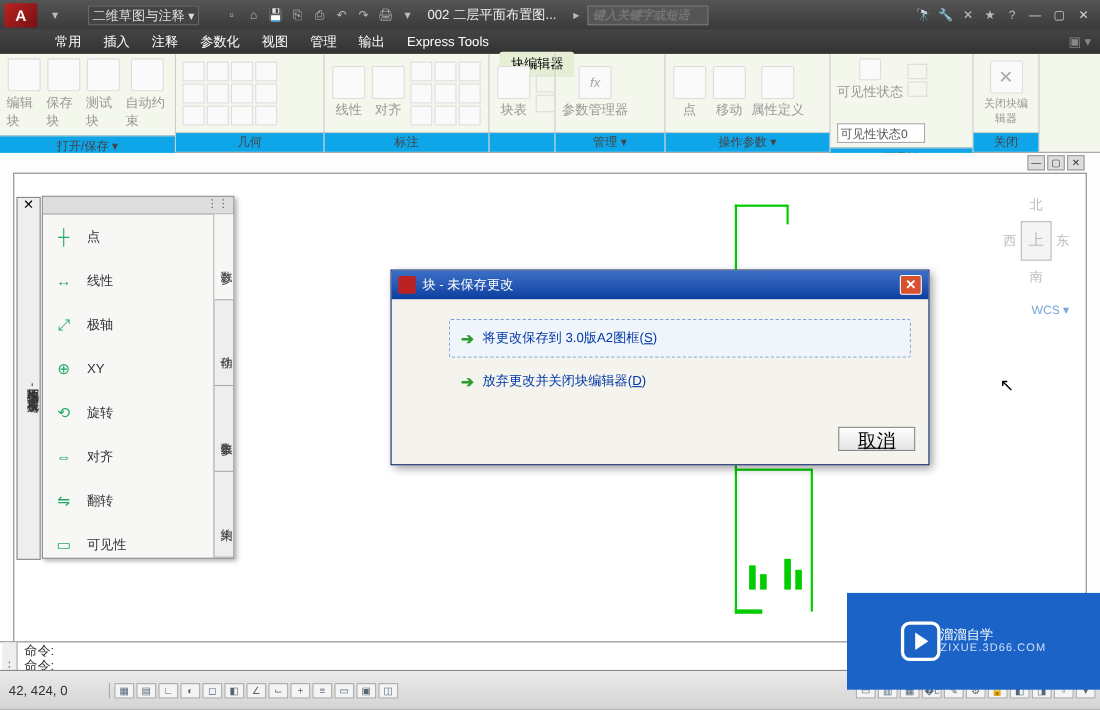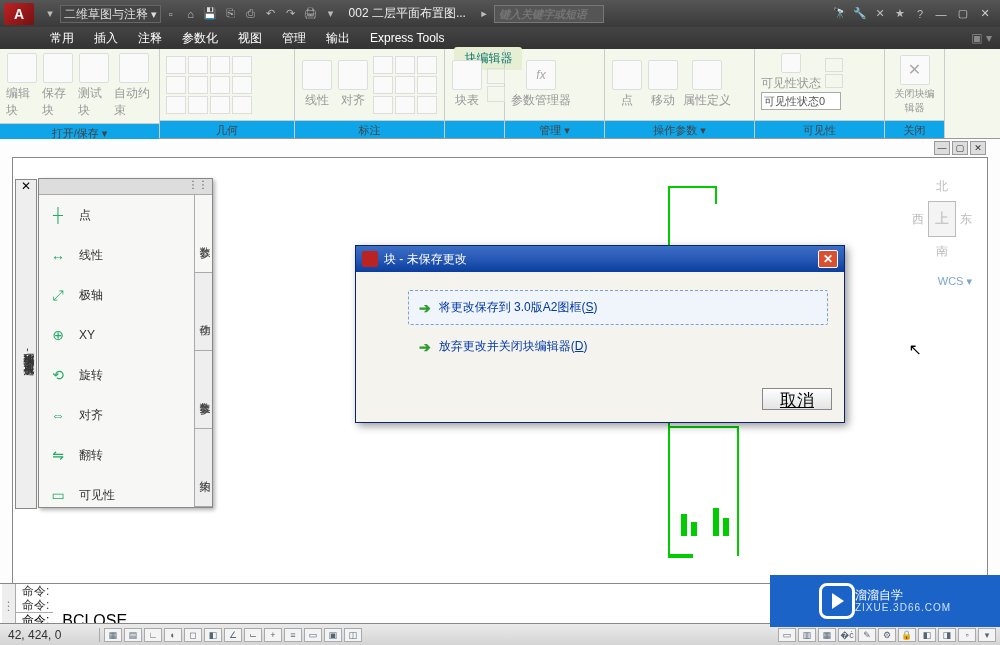--- a/index.html
+++ b/index.html
@@ -1,31 +1,31 @@
 <!DOCTYPE html>
 <html><head>
 <meta charset="utf-8">
 <style>
 * { margin:0; padding:0; box-sizing:border-box; font-family:"Microsoft YaHei","SimSun",sans-serif; font-size:12px; }
 body { width:1000px; height:645px; background:#4a4a4a; overflow:hidden; position:relative; }
 
 
 .titlebar { height:27px; background:linear-gradient(#555,#3a3a3a); display:flex; align-items:center; padding:0 4px; color:#ccc; }
 .titlebar .logo { width:30px; height:22px; background:linear-gradient(135deg,#b22,#711); border-radius:2px; margin-right:6px; position:relative; display:flex; align-items:center; justify-content:center; color:#fff; font-weight:bold; font-size:14px; }
-.titlebar .dd { margin:0 0; padding:0 3px; border:1px solid #666; background:#444; color:#ddd; height:18px; line-height:16px; font-size:11px; }
+.titlebar .dd { margin:0 20px; padding:0 3px; border:1px solid #666; background:#444; color:#ddd; height:18px; line-height:16px; font-size:11px; }
 .titlebar .qicon { width:18px; height:18px; margin:0 1px; display:flex; align-items:center; justify-content:center; color:#bbb; font-size:11px; cursor:pointer; }
 .titlebar .doc-title { margin:0 8px; color:#eee; font-size:12px; }
 .titlebar .search { background:#555; border:1px solid #777; color:#999; padding:1px 4px; width:110px; height:18px; font-size:11px; font-style:italic;font-weight:bold; }
 .titlebar .spacer { flex:1; }
 .titlebar .winbtn { width:20px; height:16px; margin:0 1px; color:#ccc; display:flex; align-items:center; justify-content:center; cursor:pointer; font-size:11px; }
 
 
 .menubar { height:22px; background:linear-gradient(#444,#333); display:flex; align-items:center; padding-left:40px; }
 .menubar .mitem { color:#fff; padding:3px 10px; font-size:12px; cursor:pointer; }
-.menubar .mitem.active { background:#e6eed4; color:#0f766e; border-top-left-radius:3px; border-top-right-radius:3px;margin-top:40px; }
+.menubar .mitem.active { background:#e6eed4; color:#000000; border-top-left-radius:3px; border-top-right-radius:3px;margin-top:40px; }
 
 
 .ribbon { height:90px; background:#f4f7ec; display:flex; border-bottom:1px solid #999; }
 .rpanel { border-right:1px solid #ccc; display:flex; flex-direction:column; }
 .rpanel .tools { flex:1; display:flex; align-items:center; padding:4px 6px; gap:4px; }
 .rpanel .plabel { height:18px; background:#0ea5e9; text-align:center; font-size:11px; color:#444; line-height:18px; border-top:1px solid #ccc; }
 .rtool { display:flex; flex-direction:column; align-items:center; gap:2px; color:#999; font-size:11px; cursor:pointer; min-width:32px; }
 .rtool .ic { width:30px; height:30px; border:1px solid #ddd; background:#fafafa; border-radius:2px; }
 .rtool.sm .ic { width:20px; height:20px; }
 .rtool.active { background:#fff3c8; border:1px solid #e8c860; border-radius:3px; padding:2px; }
@@ -78,31 +78,31 @@
 .dlg-btn { min-width:70px; height:22px; border:1px solid #888; background:linear-gradient(#fefefe,#e4e4e4); font-size:17px; cursor:pointer;text-decoration:underline; }
 
 
 .cmdzone { position:absolute; left:0; right:0; bottom:18px; height:44px; background:#fff; border-top:1px solid #888; font-family:"SimSun",monospace; font-size:12px; }
 .cmdzone .hist { height:28px; padding:0 6px; color:#333; line-height:14px; overflow:hidden; }
 .cmdzone .prompt { height:16px; border-top:1px solid #aaa; padding:0 6px; display:flex; align-items:center; }
 .cmdzone .prompt input { border:none; outline:none; flex:1; font-family:inherit; font-size:16px; margin-left:4px; }
 .cmd-handle { position:absolute; left:2px; top:0; bottom:0; width:14px; background:#eee; border-right:1px solid #aaa; display:flex; align-items:center; justify-content:center; color:#888; cursor:move; }
 
 
-.statusbar { position:absolute; left:0; right:0; bottom:0; height:22px; background:linear-gradient(#eaeaea,#d4d4d4); display:flex; align-items:center; font-size:11px; color:#333; border-top:1px solid #888; }
+.statusbar { position:absolute; left:0; right:0; bottom:0; height:36px; background:linear-gradient(#eaeaea,#d4d4d4); display:flex; align-items:center; font-size:11px; color:#333; border-top:1px solid #888; }
 .statusbar .coords { padding:0 8px; border-right:1px solid #aaa; min-width:100px; }
 .statusbar .sicons { display:flex; align-items:center; gap:2px; padding:0 4px; }
 .statusbar .sic { width:18px; height:14px; border:1px solid #aaa; background:#f4f4f4; cursor:pointer; font-size:9px; text-align:center; line-height:12px; color:#567; }
 .statusbar .spacer { flex:1; }
 
 
 .cursor { position:absolute; top:340px; right:78px; font-size:16px; color:#000; pointer-events:none; }
 
 
-.watermark { position:absolute; right:0; bottom:18px; width:230px; height:52px; background:#1b63c7; color:#fff; display:flex; align-items:center; justify-content:center; font-size:22px; }
+.watermark { position:absolute; right:0; bottom:18px; width:230px; height:88px; background:#1b63c7; color:#fff; display:flex; align-items:center; justify-content:center; font-size:22px; }
 .watermark .play { width:36px; height:36px; border:3px solid #fff; border-radius:8px; display:flex; align-items:center; justify-content:center; }
 .watermark .play::before { content:""; border-left:12px solid #fff; border-top:8px solid transparent; border-bottom:8px solid transparent; margin-left:3px; }
 .watermark .txt { display:flex; flex-direction:column; line-height:1.1; }
 .watermark .sub { font-size:10px; letter-spacing:1px; color:#cfe0f7; }
 </style>
 </head>
 <body>
 
 <div class="titlebar">
   <div class="logo">A</div>
@@ -242,21 +242,21 @@
           <span>移动</span>
         </div>
       <div class="rtool">
           <div class="ic"></div>
           <span>属性定义</span>
         </div>
     </div>
     <div class="plabel">操作参数 ▾</div>
   </div>
   <div class="rpanel" style="width:130px">
-    <div class="tools" style="flex-direction:column;align-items:flex-start;gap:0">
+    <div class="tools" style="flex-direction:column;align-items:flex-start;gap:20px">
       <div style="display:flex;gap:4px;align-items:center">
         <div class="rtool sm">
             <div class="ic"></div>
             <span>可见性状态</span>
           </div>
         <div style="display:flex;flex-direction:column;gap:2px">
             <div class="c" style="width:18px;height:14px;border:1px solid #ddd"></div>
             <div class="c" style="width:18px;height:14px;border:1px solid #ddd"></div>
           </div>
       </div>

